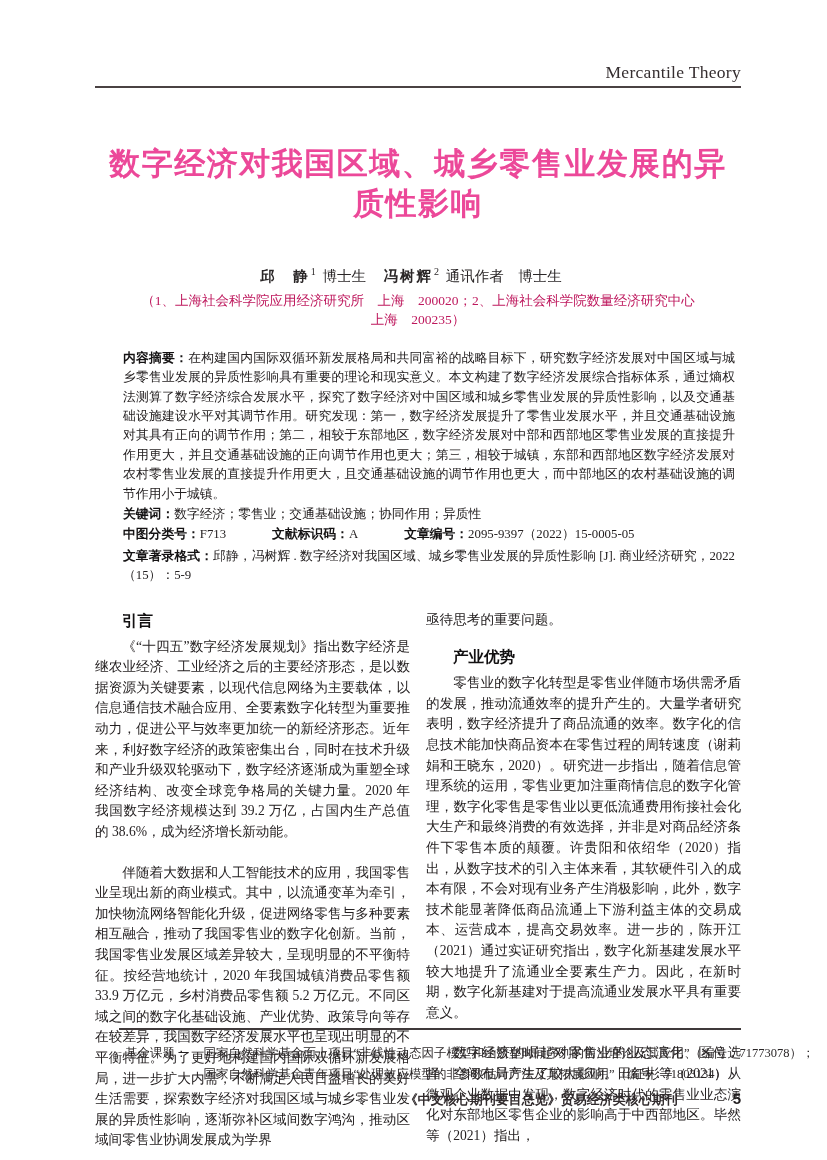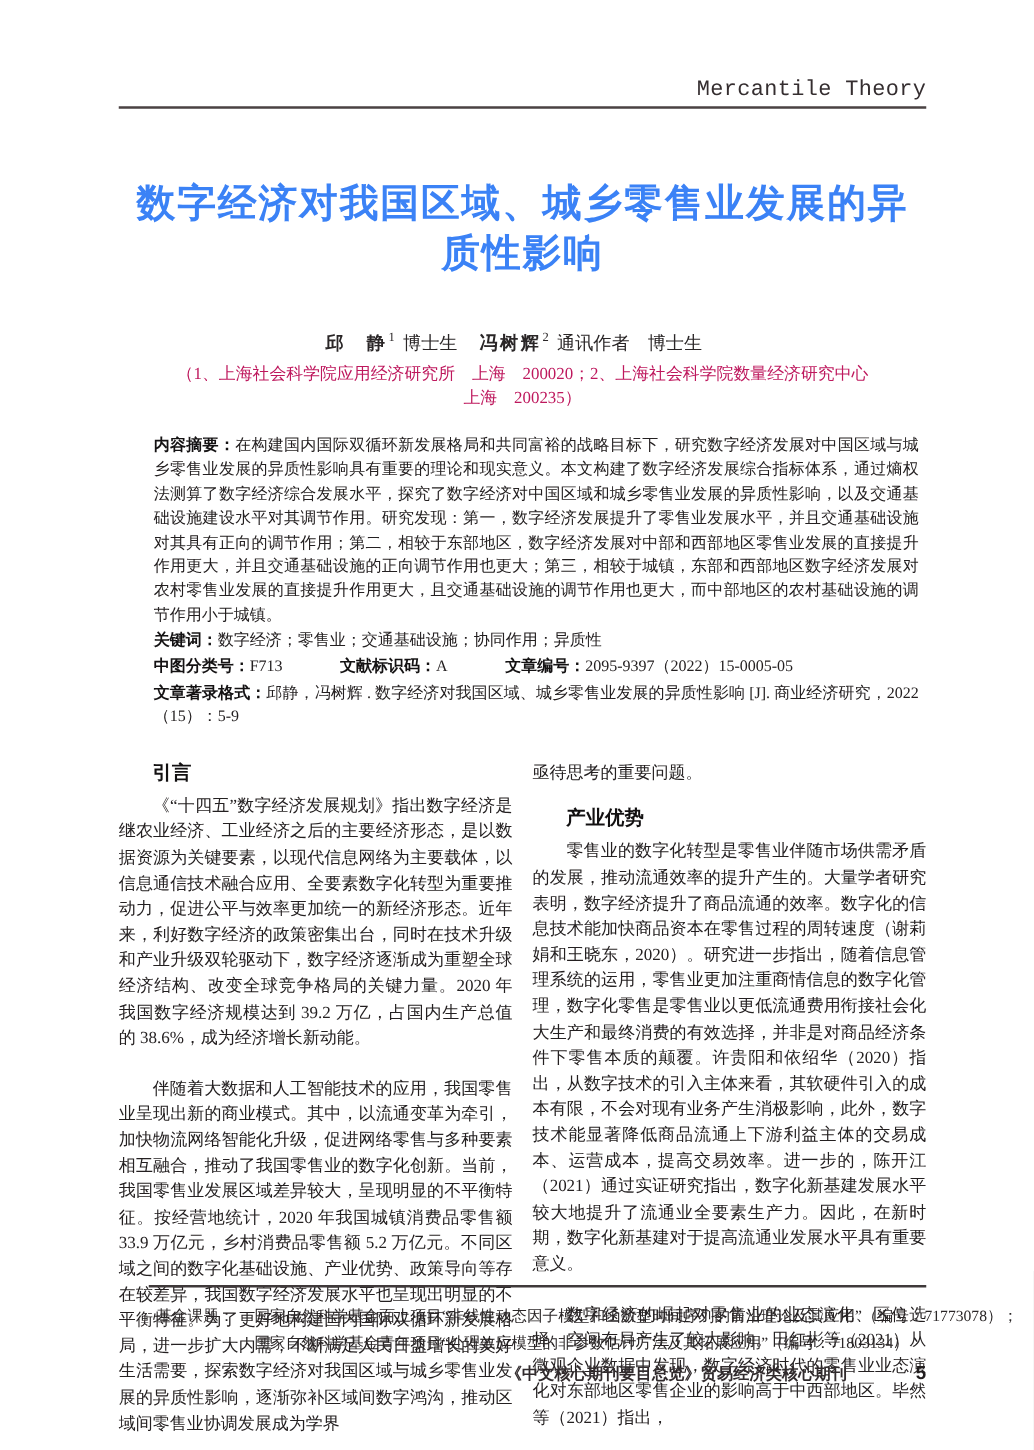--- a/index.html
+++ b/index.html
@@ -12,29 +12,29 @@
     color:#1f1c1d;
     font-family:"Liberation Serif","DejaVu Serif",serif;
     overflow:hidden;
   }
   .content { position:absolute; left:95px; right:86px; top:0; }
 
   
   .header-band { padding-top:62px; border-bottom:2px solid #4a4243; text-align:right; }
   .journal-section {
     display:inline-block;
-    font-family:Liberation Mono, monospace;
+    font-family:Liberation Serif, serif;
     font-size:17.5px; color:#352e30; letter-spacing:.3px;
     padding-bottom:3px;
   }
 
   
   .article-title {
     margin-top:56px; text-align:center;
-    font-size:31px; font-weight:bold; color:#3b82f6;
+    font-size:31px; font-weight:bold; color:#ec4899;
     letter-spacing:1.5px; line-height:40px;
   }
   .authors-line { margin-top:42px; text-align:center; font-size:14.5px; color:#2a2627; }
   .authors-line .name { font-weight:bold; letter-spacing:2px; }
   .authors-line sup { font-size:10px; margin:0 3px 0 1px; }
   .authors-line .role { margin-right:14px; }
   .affiliation { text-align:center; font-size:13.5px; line-height:19px; margin-top:5px; color:#be185d; }
 
   
   .abstract-wrap { margin:19px 6px 0 28px; }

